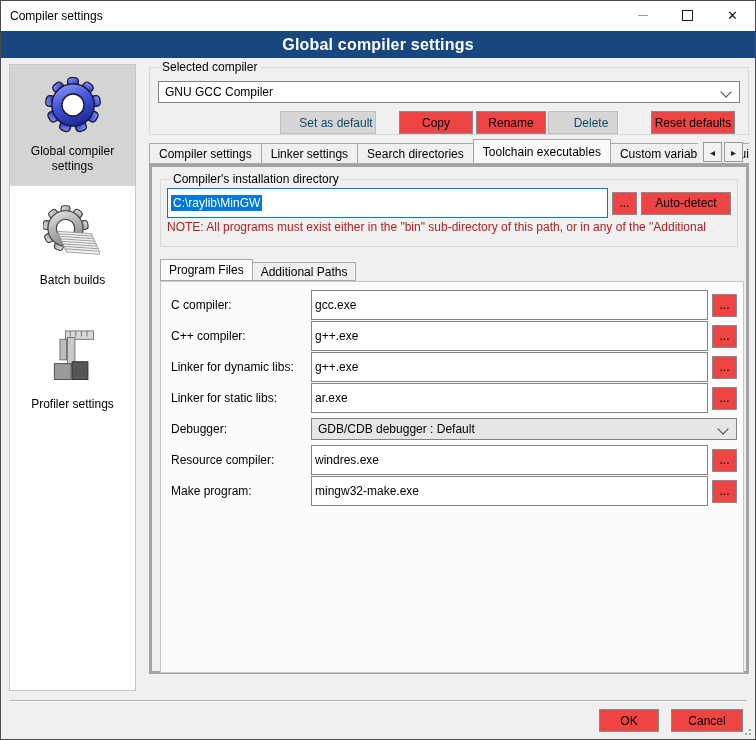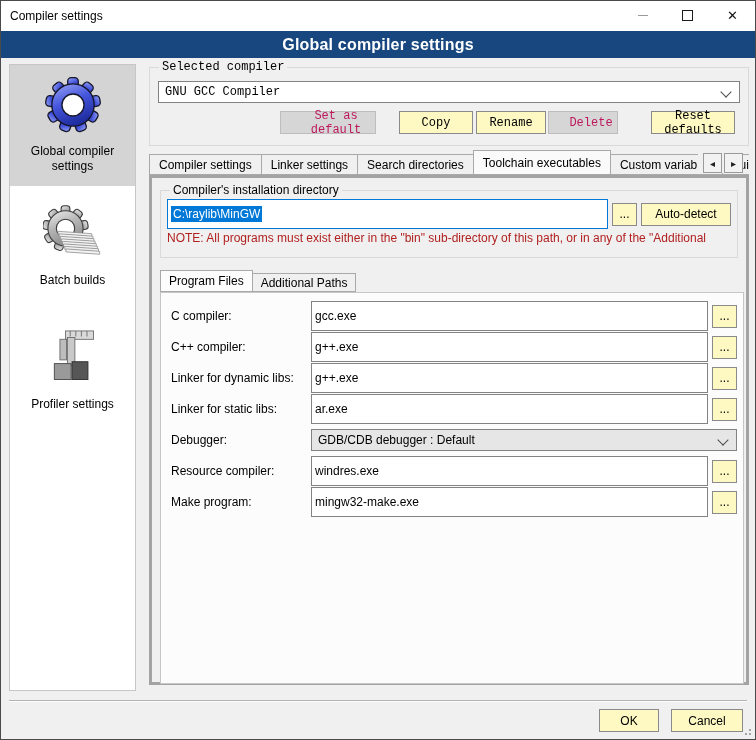--- a/index.html
+++ b/index.html
@@ -25,27 +25,27 @@
   .side-item{display:flex;flex-direction:column;align-items:center;padding:8px 2px 12px;}
   .side-item.selected{background:#d4d4d4;}
   .side-item:nth-child(2){margin-top:8px;}
   .side-item:nth-child(3){margin-top:18px;}
   .side-icon{width:64px;height:64px;display:flex;align-items:center;justify-content:center;}
   .side-label{margin-top:7px;text-align:center;line-height:1.25;padding:0 4px;}
   
   .main{position:absolute;left:148px;top:57px;width:600px;}
   .group{position:relative;border:1px solid #d9d9d9;box-sizing:border-box;}
   .group .legend{position:absolute;top:-8px;left:9px;background:#f0f0f0;padding:0 3px;}
-  .sel-comp{margin-top:9px;height:79px;padding:13px 8px 0;font-family:Liberation Mono, monospace;}
+  .sel-comp{margin-top:9px;height:68px;padding:13px 8px 0;}
   .combo{box-sizing:border-box;height:22px;background:#fff;border:1px solid #828282;display:flex;align-items:center;padding:0 24px 0 6px;position:relative;overflow:hidden;white-space:nowrap;}
   .combo .chev{position:absolute;right:9px;top:6px;width:7px;height:7px;border-right:1.4px solid #4c4c4c;border-bottom:1.4px solid #4c4c4c;transform:rotate(45deg);}
   .combo.small{background:#e6e6e6;flex:1;}
   .btnrow{display:flex;margin-top:8px;height:23px;}
-  .btn{height:23px;box-sizing:border-box;border:1px solid #8a8a8a;background:#fef9c3;font:inherit;display:flex;align-items:center;justify-content:center;padding:0;cursor:default;}
-  .btn.disabled{background:#d6d6d6;border-color:#bdbdbd;color:#be185d;padding-left:16px;}
+  .btn{height:23px;box-sizing:border-box;border:1px solid #8a8a8a;background:#ef4444;font:inherit;display:flex;align-items:center;justify-content:center;padding:0;cursor:default;}
+  .btn.disabled{background:#d6d6d6;border-color:#bdbdbd;color:#0c4a6e;padding-left:16px;}
   
   .tabstrip{position:relative;margin-top:4px;height:25px;}
   .tabs{display:flex;align-items:flex-end;height:100%;overflow:hidden;}
   .tab{flex:none;box-sizing:border-box;height:21px;display:flex;align-items:center;padding:0 9px;background:#f0f0f0;border:1px solid #a9a9a9;margin-right:-1px;white-space:nowrap;}
   .tab.active{height:25px;background:#fafafa;z-index:2;}
   .tab-arrows{position:absolute;right:6px;bottom:2px;display:flex;gap:2px;background:#f0f0f0;padding-left:5px;z-index:3;}
   .arrow-btn{width:19px;height:20px;box-sizing:border-box;border:1px solid #9a9a9a;background:#f2f2f2;display:flex;align-items:center;justify-content:center;font-size:10px;color:#222;padding:0;}
   .tabpanel.outer{box-sizing:border-box;width:600px;height:510px;border:3px solid #a3a3a3;background:#f0f0f0;padding:8px;}
   .install{margin-top:4px;height:68px;padding:12px 6px 0;}
   .pathrow{display:flex;align-items:center;gap:4px;height:22px;}

